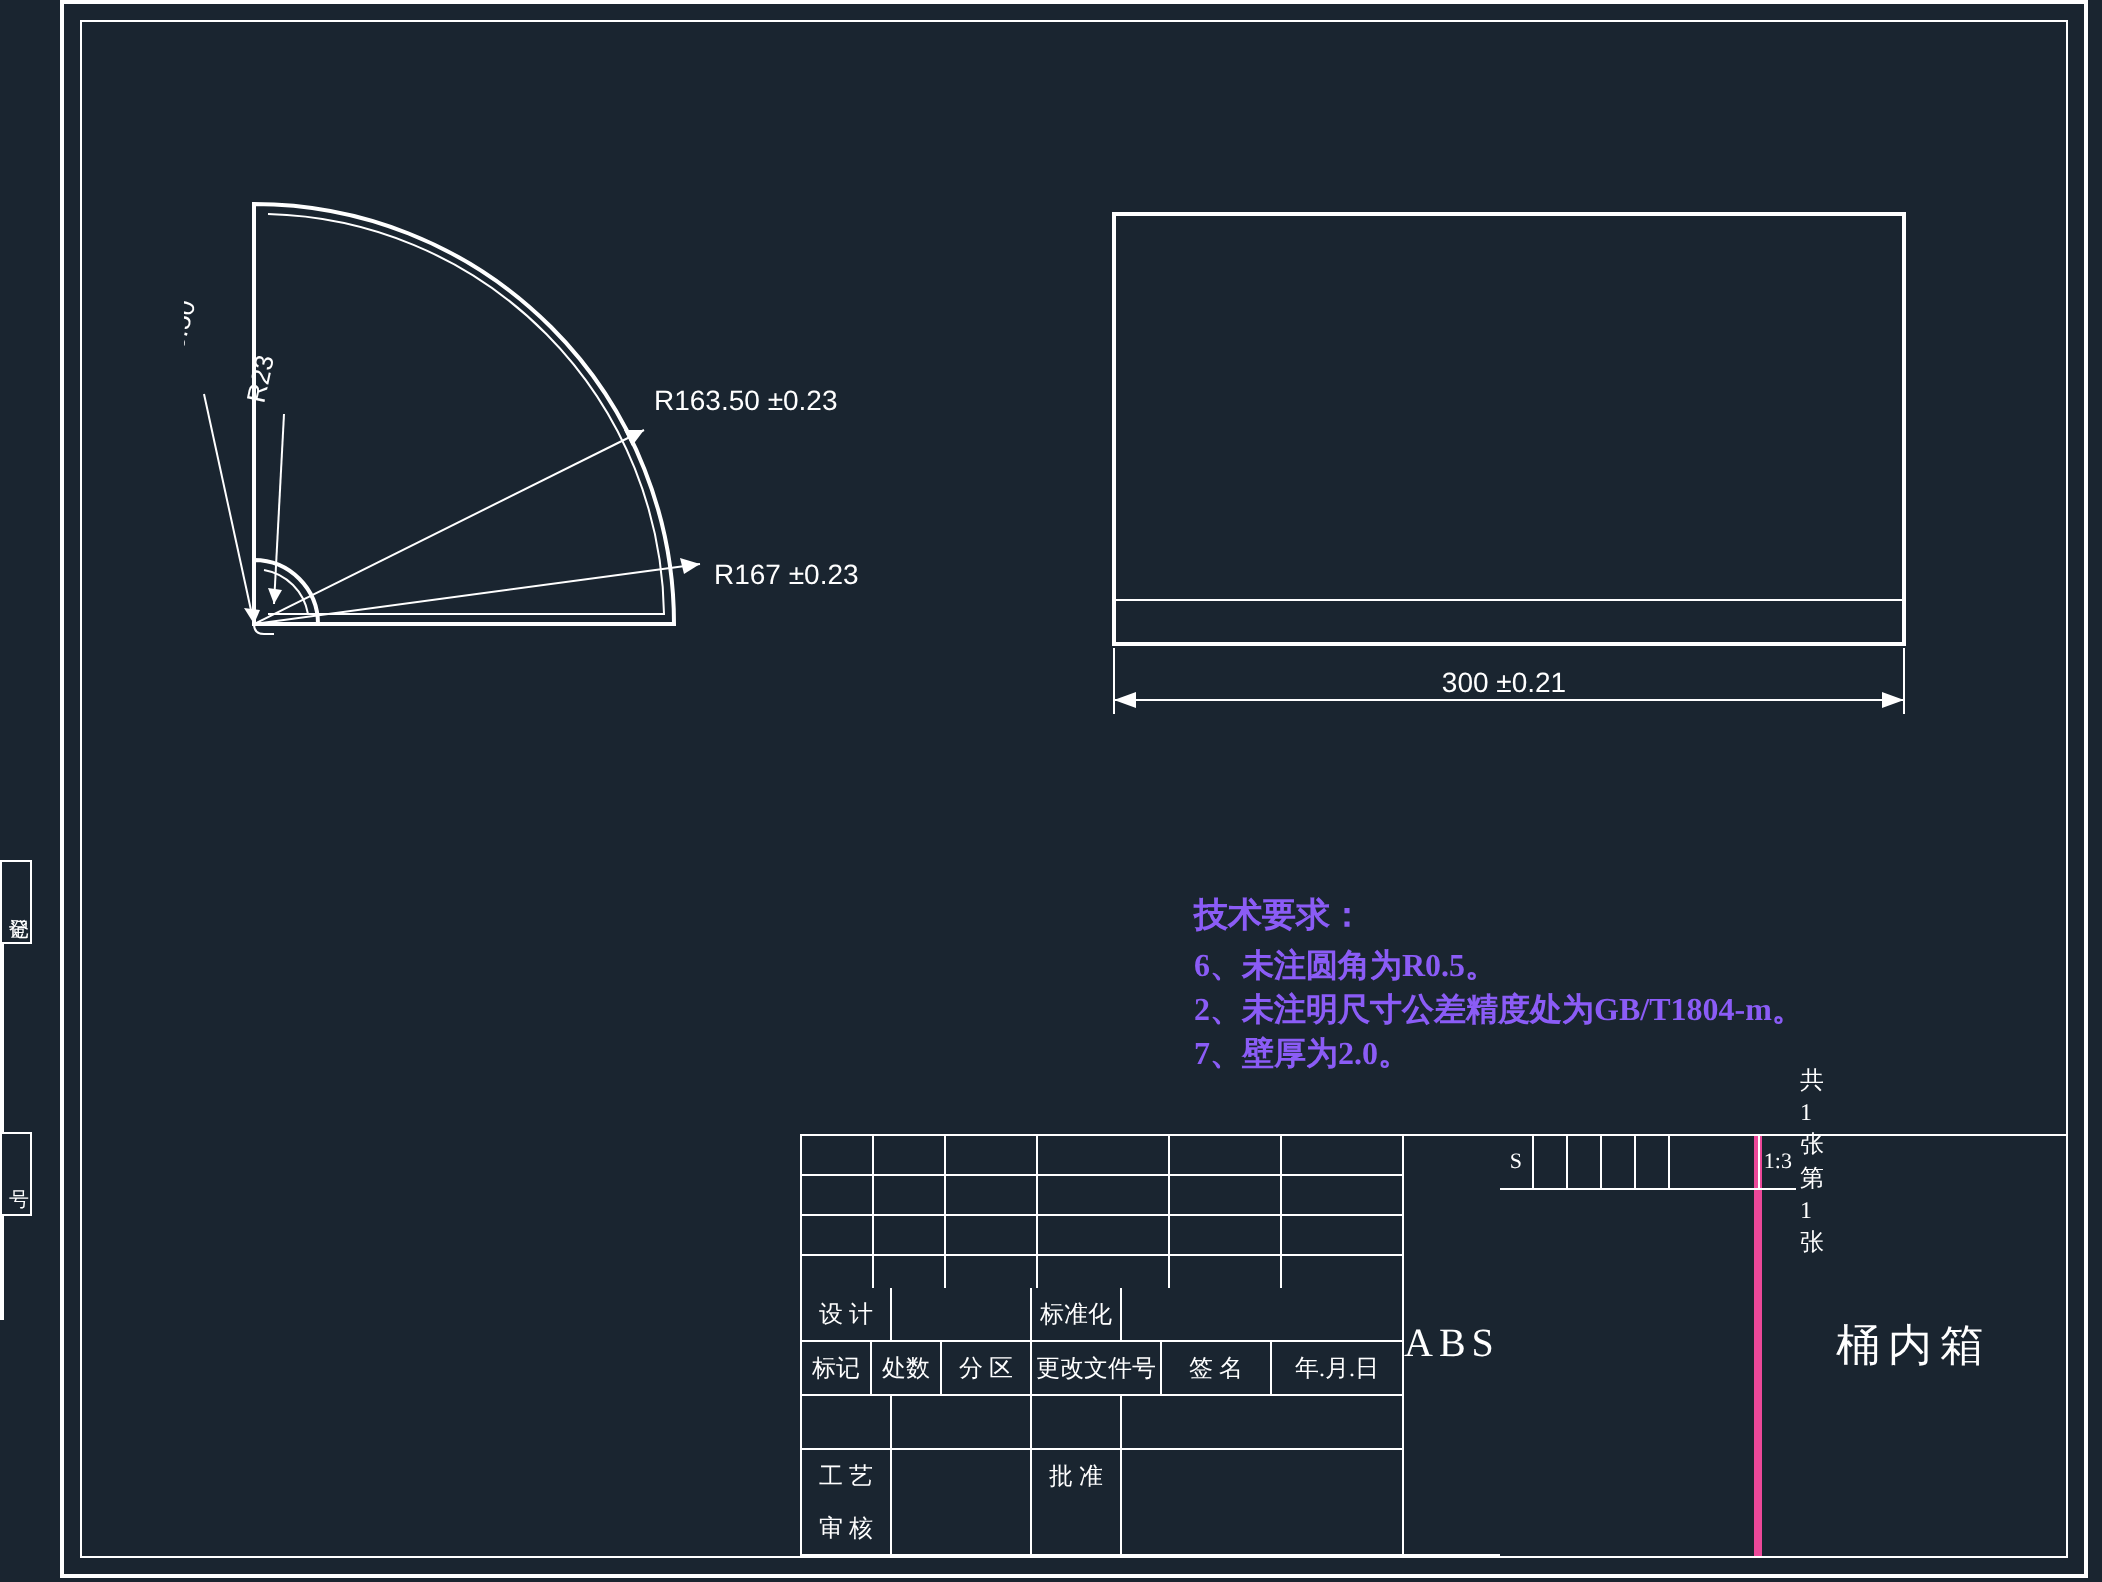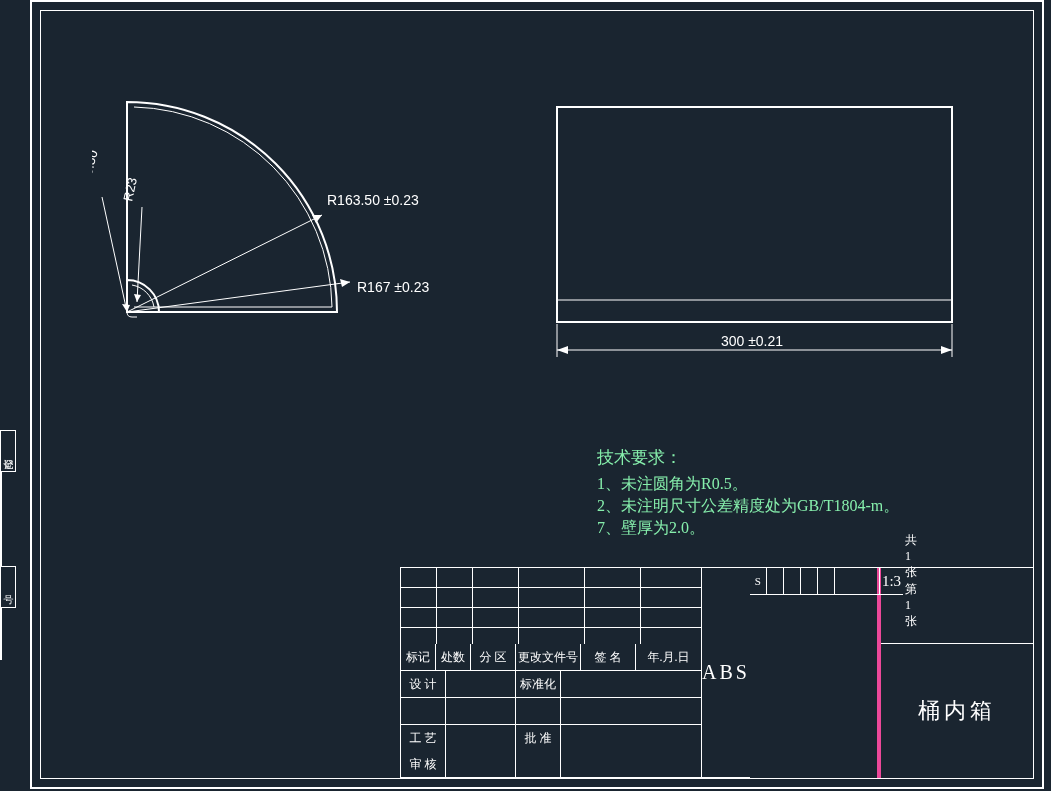--- a/index.html
+++ b/index.html
@@ -2,21 +2,21 @@
 <html><head>
 <meta charset="utf-8">
 <style>
 html,body{margin:0;padding:0;width:1051px;height:791px;background:#1a2530;font-family:Arial,sans-serif;overflow:hidden}
 .drawing-area{position:absolute;left:30px;top:0;width:1010px;height:785px;border:2px solid #fff;background:#1a2530}
 .inner-border{position:absolute;left:8px;top:8px;right:8px;bottom:8px;border:1px solid #fff}
 .side-panel{position:absolute;left:0;top:430px;width:28px;height:300px}
 .side-cell{height:40px;border:1px solid #fff;color:#fff;font-size:10px;display:flex;align-items:center;justify-content:center;writing-mode:vertical-rl}
 .dim-text{fill:#fff;font-size:14px;font-family:Arial}
 .dim-text-small{fill:#fff;font-size:13px;font-family:Arial}
-.tech-req{position:absolute;left:565px;top:445px;color:#86efac;font-family:SimSun,serif;font-size:16px;line-height:22px;font-weight:normal}
+.tech-req{position:absolute;left:565px;top:445px;color:#8b5cf6;font-family:SimSun,serif;font-size:16px;line-height:22px;font-weight:bold}
 .tech-req .title{font-size:17px;margin-bottom:4px}
 .title-block{position:absolute;left:368px;bottom:8px;right:8px;height:210px;border:1px solid #fff;color:#fff;font-family:SimSun,serif}
 .tb-row{display:flex;height:26px;border-bottom:1px solid #fff}
 .tb-cell{border-right:1px solid #fff;display:flex;align-items:center;justify-content:center;font-size:12px;padding:0 2px;box-sizing:border-box}
 .tb-section{display:flex}
 .part-name{display:flex;align-items:center;justify-content:center;font-size:22px;letter-spacing:4px}
 .material{display:flex;align-items:center;justify-content:center;font-size:20px;letter-spacing:3px}
 svg{position:absolute}
 .line{stroke:#fff;stroke-width:1;fill:none}
 .line-thick{stroke:#fff;stroke-width:2;fill:none}
@@ -73,21 +73,21 @@
     <line class="line" x1="400" y1="222" x2="400" y2="255"></line>
 
     <line class="line" x1="5" y1="248" x2="400" y2="248"></line>
     <polygon class="arrow" points="5,248 16,244 16,252"></polygon>
     <polygon class="arrow" points="400,248 389,244 389,252"></polygon>
     <text class="dim-text" x="200" y="244" text-anchor="middle">300  ±0.21</text>
   </svg>
 
   <div class="tech-req">
     <div class="title">技术要求：</div>
-    <div>1、未注圆角为R0.5。</div>
+    <div>6、未注圆角为R0.5。</div>
     <div>2、未注明尺寸公差精度处为GB/T1804-m。</div>
     <div>7、壁厚为2.0。</div>
   </div>
 
   <div class="title-block">
     <div class="tb-section" style="height:100%;">
 
       <div style="width:300px;border-right:1px solid #fff;display:flex;flex-direction:column">
         <div style="flex:1;display:flex">
           <div style="width:35px;border-right:1px solid #fff">
@@ -121,32 +121,32 @@
             <div style="height:25%"></div>
           </div>
           <div style="flex:1">
             <div style="height:25%;border-bottom:1px solid #fff"></div>
             <div style="height:25%;border-bottom:1px solid #fff"></div>
             <div style="height:25%;border-bottom:1px solid #fff"></div>
             <div style="height:25%"></div>
           </div>
         </div>
         <div class="tb-row">
+          <div class="tb-cell" style="width:45px">设 计</div>
+          <div class="tb-cell" style="width:70px"></div>
+          <div class="tb-cell" style="width:45px">标准化</div>
+          <div class="tb-cell" style="flex:1;border-right:none"></div>
+        </div>
+        <div class="tb-row">
           <div class="tb-cell" style="width:35px">标记</div>
           <div class="tb-cell" style="width:35px">处数</div>
           <div class="tb-cell" style="width:45px">分 区</div>
           <div class="tb-cell" style="width:65px">更改文件号</div>
           <div class="tb-cell" style="width:55px">签 名</div>
           <div class="tb-cell" style="flex:1;border-right:none">年.月.日</div>
-        </div>
-        <div class="tb-row">
-          <div class="tb-cell" style="width:45px">设 计</div>
-          <div class="tb-cell" style="width:70px"></div>
-          <div class="tb-cell" style="width:45px">标准化</div>
-          <div class="tb-cell" style="flex:1;border-right:none"></div>
         </div>
         <div class="tb-row">
           <div class="tb-cell" style="width:45px"></div>
           <div class="tb-cell" style="width:70px"></div>
           <div class="tb-cell" style="width:45px"></div>
           <div class="tb-cell" style="flex:1;border-right:none"></div>
         </div>
         <div class="tb-row" style="border-bottom:none">
           <div class="tb-cell" style="width:45px">工 艺</div>
           <div class="tb-cell" style="width:70px"></div>
@@ -163,26 +163,26 @@
 
       <div style="width:175px;border-right:4px solid #ec4899;display:flex;flex-direction:row">
         <div class="material" style="flex:1;border-bottom:1px solid #fff">ABS</div>
         <div class="tb-row">
           <div class="tb-cell" style="width:17px;font-size:11px">S</div>
           <div class="tb-cell" style="width:17px"></div>
           <div class="tb-cell" style="width:17px"></div>
           <div class="tb-cell" style="width:17px"></div>
           <div class="tb-cell" style="width:17px"></div>
           <div class="tb-cell" style="width:45px"></div>
-          <div class="tb-cell" style="flex:1;border-right:none;font-size:15px">1:3</div>
+          <div class="tb-cell" style="flex:1;border-right:none;font-size:11px">1:3</div>
         </div>
         <div class="tb-row" style="border-bottom:none">
           <div class="tb-cell" style="flex:1;border-right:none;font-size:12px;letter-spacing:2px">共 1 张       第 1 张</div>
         </div>
       </div>
 
-      <div style="flex:1;display:flex;flex-direction:column">
+      <div style="flex:1;display:flex;flex-direction:row">
         <div style="height:75px;border-bottom:1px solid #fff"></div>
         <div class="part-name" style="flex:1">桶内箱</div>
       </div>
     </div>
   </div>
 </div>
 
 </body></html>

